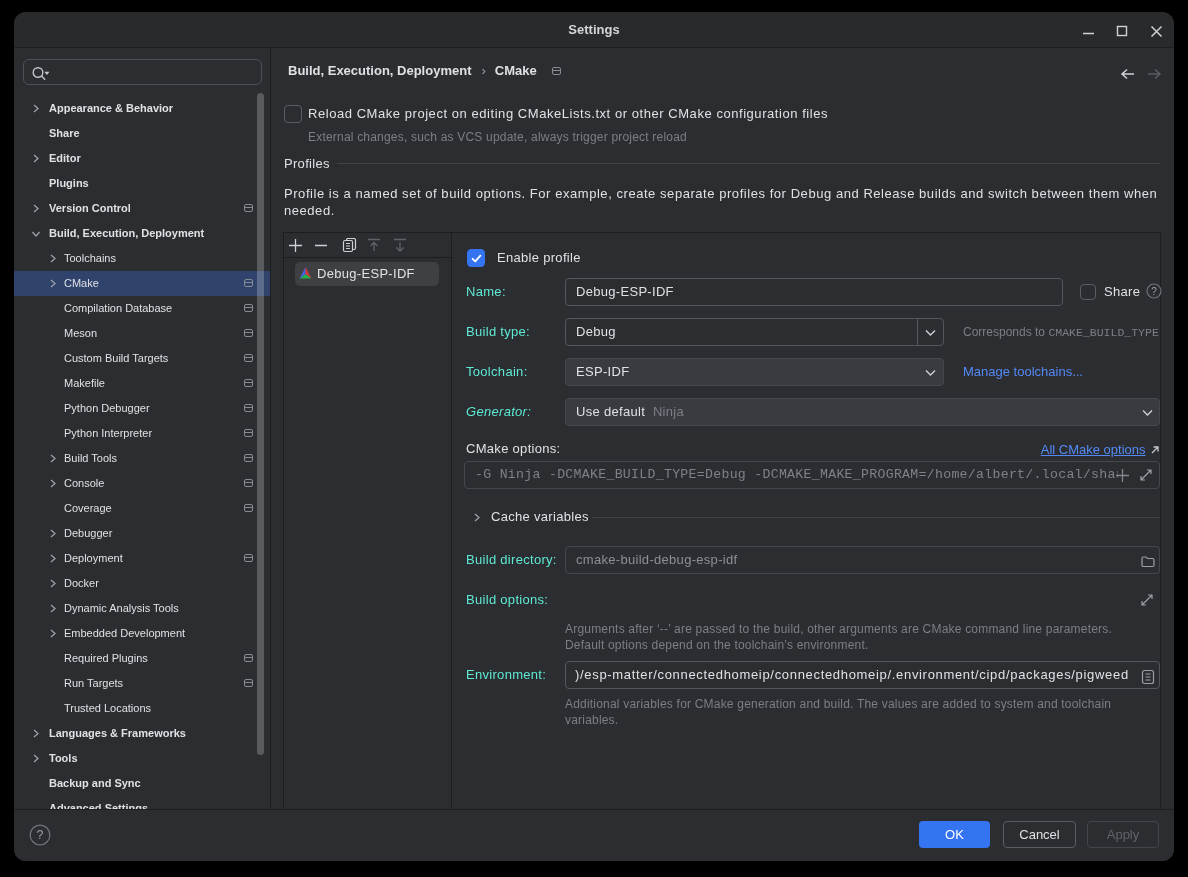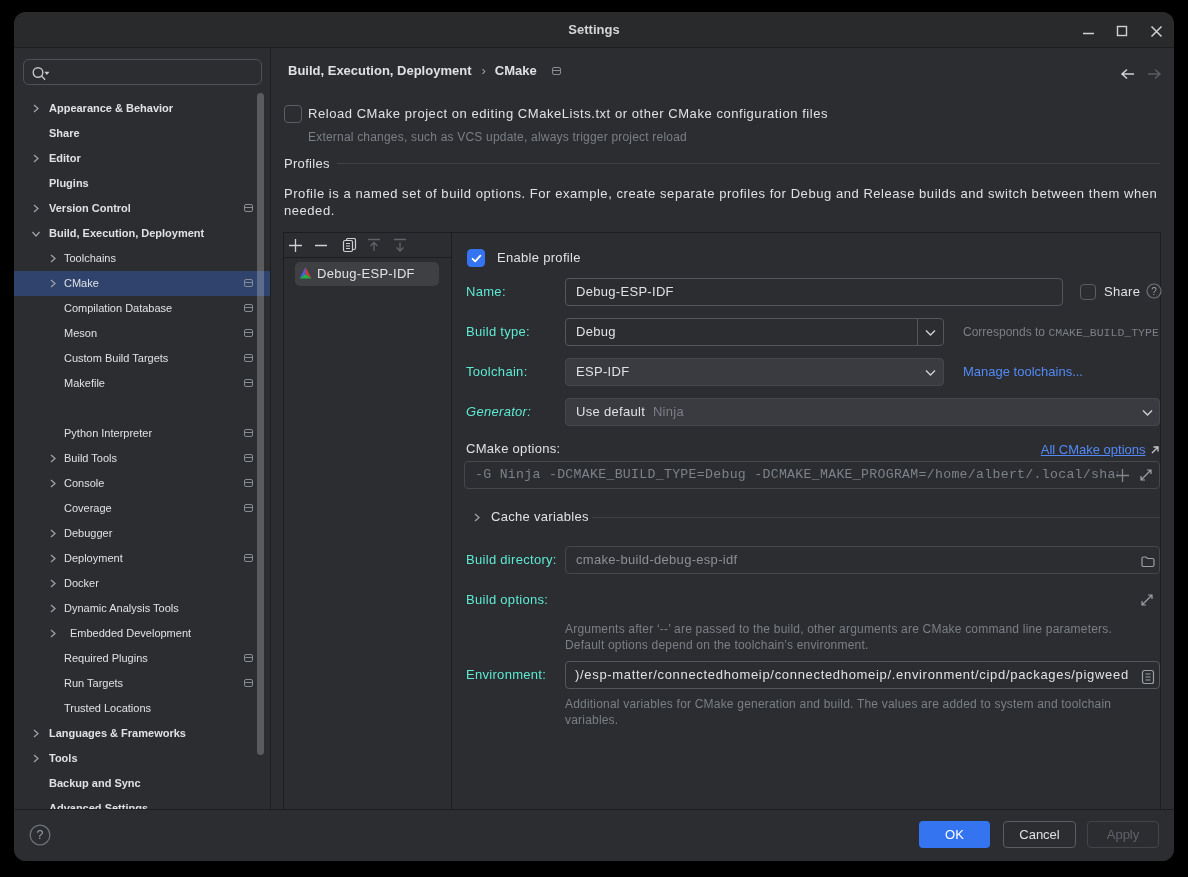--- a/index.html
+++ b/index.html
@@ -122,20 +122,24 @@
           <span class="card"></span>
         </div>
         <div class="row" style="top:251px">
           <span class="lbl2" style="left:50px">Custom Build Targets</span>
           <span class="card"></span>
         </div>
         <div class="row" style="top:276px">
           <span class="lbl2" style="left:50px">Makefile</span>
           <span class="card"></span>
         </div>
+        <div class="row" style="top:301px">
+          <span class="lbl2" style="left:50px">Python Debugger</span>
+          <span class="card"></span>
+        </div>
         <div class="row" style="top:326px">
           <span class="lbl2" style="left:50px">Python Interpreter</span>
           <span class="card"></span>
         </div>
         <div class="row" style="top:351px">
           <svg class="chev" style="left:32px" viewBox="0 0 13 13">
             <path d="M5 3 L9 6.5 L5 10" fill="none" stroke="#9da1a8" stroke-width="1.3"></path>
           </svg>
           <span class="lbl2" style="left:50px">Build Tools</span>
           <span class="card"></span>
@@ -173,21 +177,21 @@
         <div class="row" style="top:501px">
           <svg class="chev" style="left:32px" viewBox="0 0 13 13">
             <path d="M5 3 L9 6.5 L5 10" fill="none" stroke="#9da1a8" stroke-width="1.3"></path>
           </svg>
           <span class="lbl2" style="left:50px">Dynamic Analysis Tools</span>
         </div>
         <div class="row" style="top:526px">
           <svg class="chev" style="left:32px" viewBox="0 0 13 13">
             <path d="M5 3 L9 6.5 L5 10" fill="none" stroke="#9da1a8" stroke-width="1.3"></path>
           </svg>
-          <span class="lbl2" style="left:56px">Embedded Development</span>
+          <span class="lbl2" style="left:50px">Embedded Development</span>
         </div>
         <div class="row" style="top:551px">
           <span class="lbl2" style="left:50px">Required Plugins</span>
           <span class="card"></span>
         </div>
         <div class="row" style="top:576px">
           <span class="lbl2" style="left:50px">Run Targets</span>
           <span class="card"></span>
         </div>
         <div class="row" style="top:601px">

